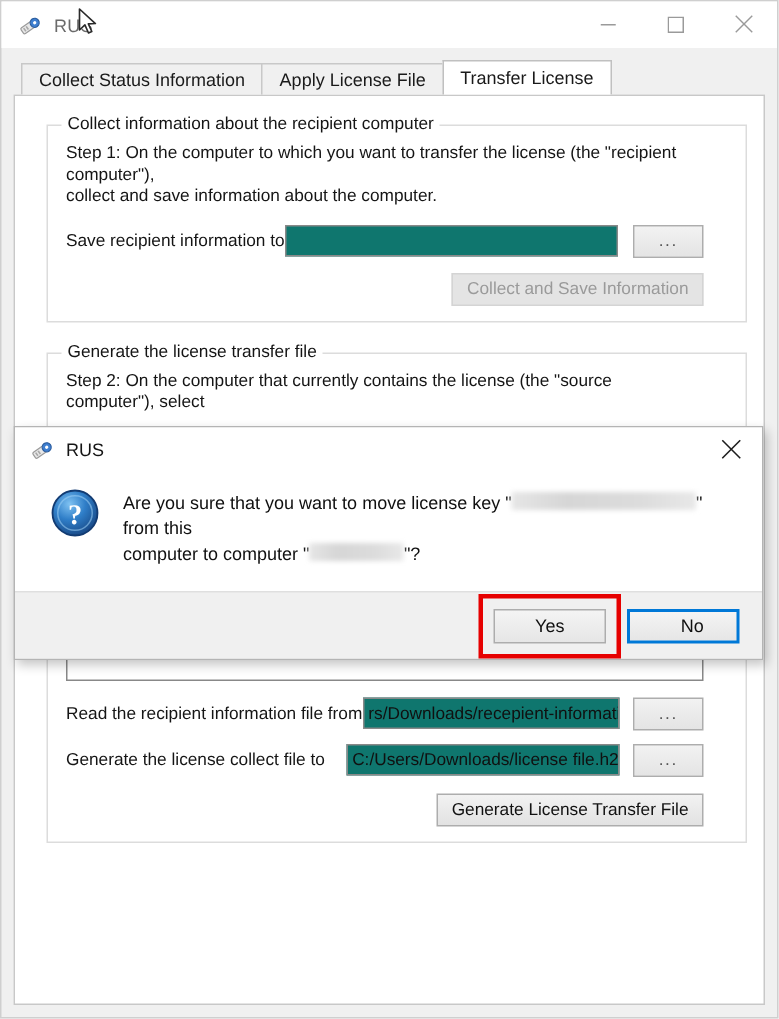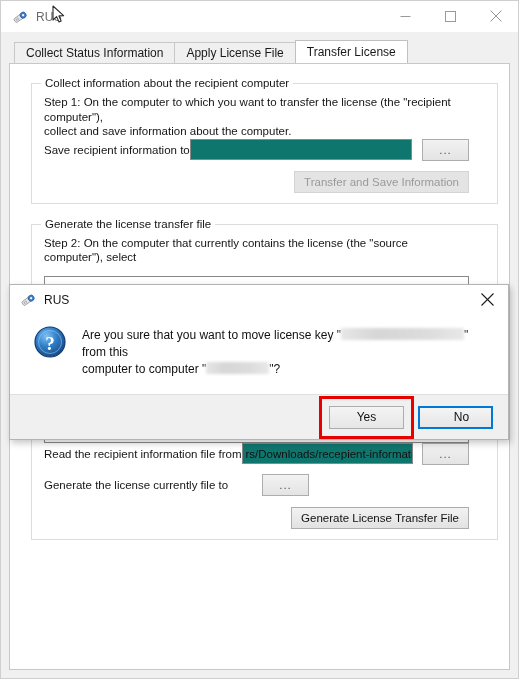--- a/index.html
+++ b/index.html
@@ -108,20 +108,21 @@
     font-size: 11.5px; color: #151515;
     white-space: nowrap;
   }
   .steptext {
     font-size: 11.5px; color: #151515;
     line-height: 14.5px;
   }
 
   .field-row {
     display: flex; align-items: center;
+    margin-top: 11px;
   }
   .field-label {
     font-size: 11.5px; color: #151515;
     white-space: nowrap;
   }
   .textbox {
     height: 21px;
     border: 1px solid #898989;
     background: #0f766e;
     font-size: 11.5px; color: #101010;
@@ -295,21 +296,21 @@
         <span>collect and save information about the computer.</span>
       </div>
 
       <div class="field-row">
         <span class="field-label" style="width:156px">Save recipient information to</span>
         <div class="textbox" style="width:260px"></div>
         <div class="browse-btn" style="margin-left:10px">...</div>
       </div>
 
       <div class="btn-row">
-        <div class="push-btn disabled">Transfer and Save Information</div>
+        <div class="push-btn disabled">Collect and Save Information</div>
       </div>
     </div>
 
     <div class="groupbox" style="margin-top:20px;">
       <div class="grouptitle">Generate the license transfer file</div>
       <div class="steptext">
         <span>Step 2: On the computer that currently contains the license (the "source computer"), select</span>
       </div>
 
       <div id="bigtext"></div>
@@ -318,21 +319,26 @@
         <span class="field-label" style="width:209px">Read the recipient information file from</span>
         <div class="textbox" style="width:203px">
           <span>rs/</span>
             <span class="redact" style="width:30px"></span>
             <span>Downloads/recepient-information.id</span>
         </div>
         <div class="browse-btn" style="margin-left:9px">...</div>
       </div>
 
       <div class="field-row" style="margin-top:9px;">
-        <span class="field-label" style="width:209px">Generate the license currently file to</span>
+        <span class="field-label" style="width:209px">Generate the license collect file to</span>
+        <div class="textbox" style="width:203px">
+          <span>C:/Users/</span>
+            <span class="redact" style="width:30px"></span>
+            <span>Downloads/license file.h2h</span>
+        </div>
         <div class="browse-btn" style="margin-left:9px">...</div>
       </div>
 
       <div class="btn-row" style="margin-top:11px;">
         <div class="push-btn">Generate License Transfer File</div>
       </div>
     </div>
 
   </div>
 

